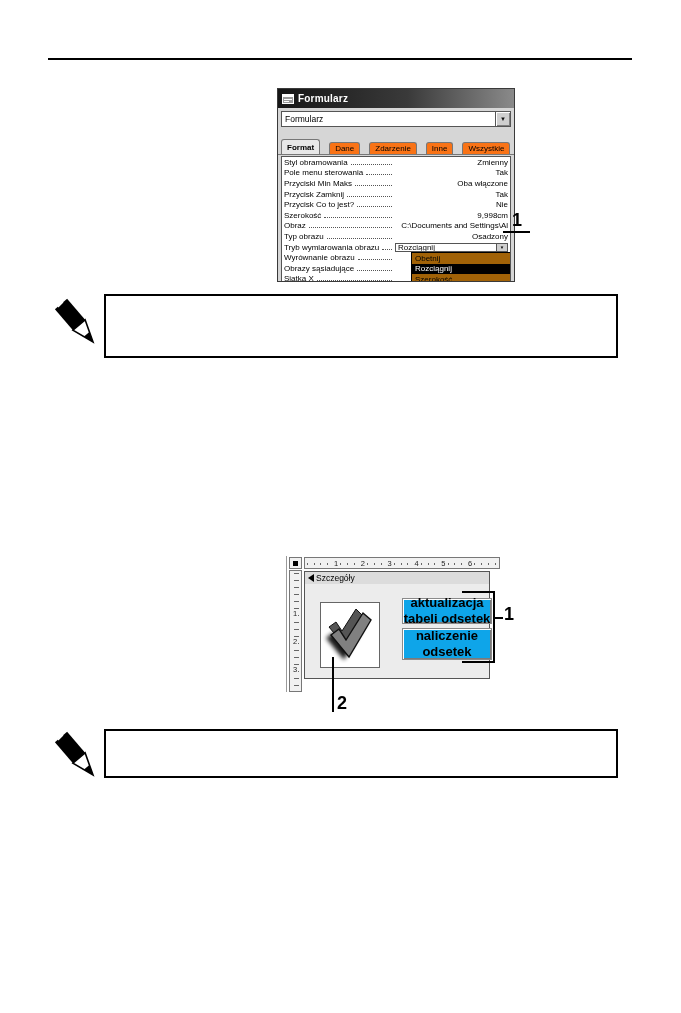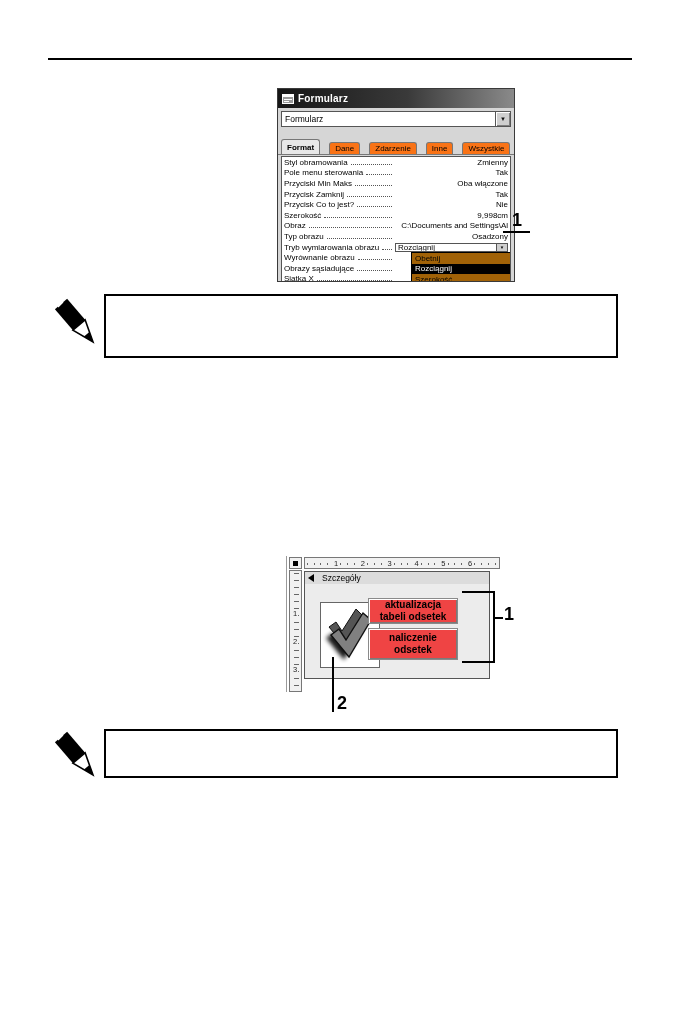--- a/index.html
+++ b/index.html
@@ -64,31 +64,31 @@
   #f2-corner .sq{width:5px;height:5px;background:#000;}
   #h-ruler{left:18px;top:5px;width:196px;height:12px;background:
            repeating-linear-gradient(90deg,#666 0 1px,#f1f1f1 1px 6.7px) 2px 5px / 100% 2px no-repeat,#f1f1f1;
            border:1px solid #777;box-sizing:border-box;position:absolute;}
   .rnum{position:absolute;top:1px;font-size:7.5px;color:#222;background:#f1f1f1;padding:0 2px;line-height:9px;}
   #v-ruler{left:3px;top:18px;width:13px;height:122px;background:
            repeating-linear-gradient(180deg,#666 0 1px,#f1f1f1 1px 7px) 4px 2px / 5px 100% no-repeat,#f1f1f1;
            border:1px solid #777;box-sizing:border-box;position:absolute;}
   .rnum-v{position:absolute;left:2px;font-size:7.5px;color:#222;background:#f1f1f1;padding:1px 1px;line-height:8px;}
   #f2-section-bar{left:18px;top:19px;width:186px;height:14px;background:#dcdcdc;border:1px solid #555;
-                  box-sizing:border-box;display:flex;align-items:center;gap:8px;padding:4px 3px;
+                  box-sizing:border-box;display:flex;align-items:center;gap:2px;padding:4px 3px;
                   font-size:8.5px;position:absolute;}
   .tri-left{width:0;height:0;border-top:4px solid transparent;border-bottom:4px solid transparent;
             border-right:6px solid #000;}
   #f2-grid{left:18px;top:32px;width:186px;height:95px;background:#ececec;border:1px solid #555;
            border-top:none;box-sizing:border-box;position:absolute;}
   #f2-image-frame{left:34px;top:50px;width:60px;height:66px;background:#fff;border:1px solid #666;
                   box-sizing:border-box;position:absolute;overflow:hidden;}
-  .form-btn{left:82px;width:90px;background:#ef4444;border:1px solid #8a8a8a;
+  .form-btn{left:116px;width:90px;background:#0ea5e9;border:1px solid #8a8a8a;
             box-shadow:inset 1px 1px 0 #fff,inset -1px -1px 0 #7a7a7a;
-            font-size:10px;font-weight:bold;line-height:1.25;text-align:center;
+            font-size:13px;font-weight:bold;line-height:1.25;text-align:center;
             display:flex;align-items:center;justify-content:center;white-space:pre-line;
             box-sizing:border-box;position:absolute;}
   #form-btn-1{top:46px;height:26px;}
   #form-btn-2{top:76px;height:32px;}
 
   
   #f2-line-top{left:462px;top:591px;width:33px;height:2px;background:#000;}
   #f2-line-bottom{left:462px;top:661px;width:33px;height:2px;background:#000;}
   #f2-line-vert{left:493px;top:591px;width:2px;height:72px;background:#000;}
   #f2-line-mid{left:495px;top:617px;width:8px;height:2px;background:#000;}

